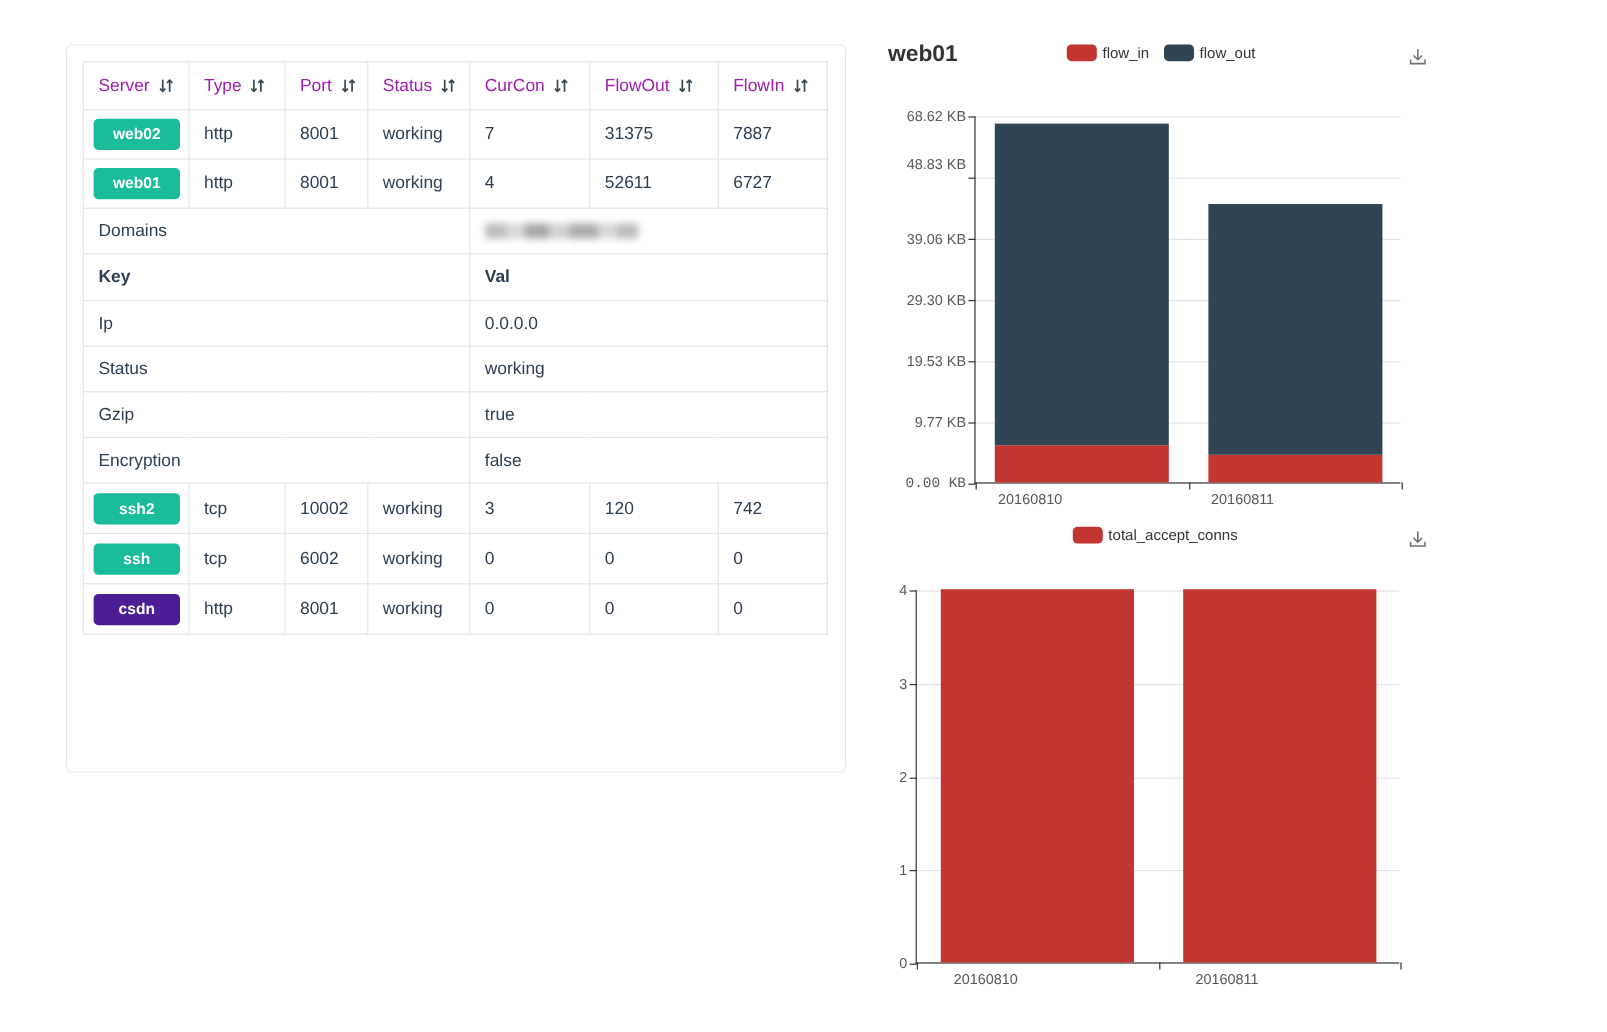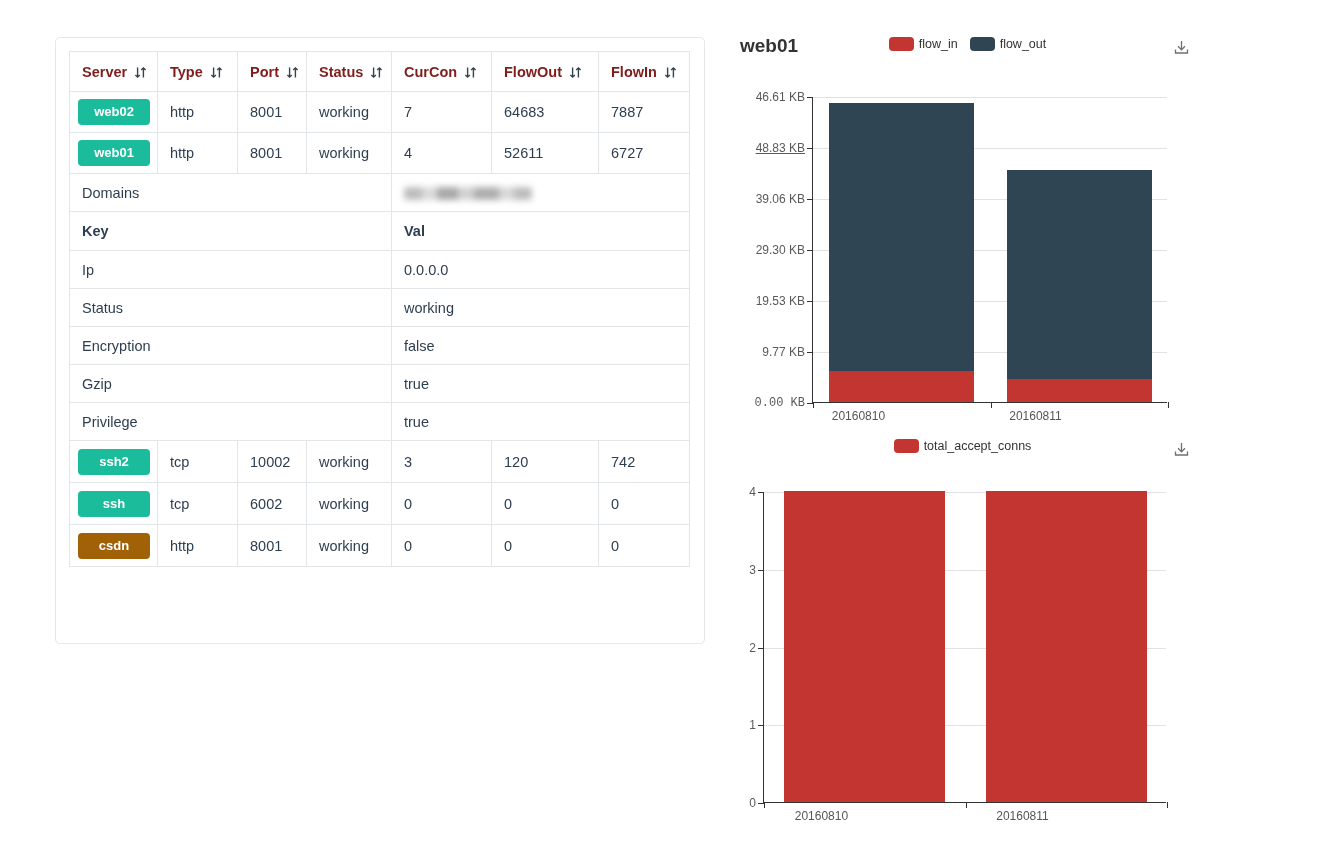--- a/index.html
+++ b/index.html
@@ -16,21 +16,21 @@
   }
   table.server-table {
     position:absolute; left:13px; top:13px; width:620px;
     border-collapse:collapse; table-layout:fixed;
   }
   .server-table th, .server-table td {
     border:1px solid #e3e6e8; padding:0 4px 0 12px;
     font-size:14.5px; color:#2d3e50; text-align:left; vertical-align:middle;
     white-space:nowrap; overflow:hidden;
   }
-  .server-table th { color:#7f1d1d; font-weight:bold; }
+  .server-table th { color:#a21caf; font-weight:normal; }
   .th-label { margin-right:7px; }
   .sort-icon svg { vertical-align:-2px; }
   td.badge-cell { padding-left:8px; }
   .badge {
     display:inline-block; min-width:72px; height:26px; line-height:26px;
     text-align:center; color:#fff; font-size:13px; font-weight:bold;
     border-radius:4px; cursor:pointer;
   }
   td.kv-key { font-weight:bold; }
   .redacted {
@@ -145,21 +145,21 @@
               </svg></span></th>
         </tr>
       </thead>
     <tbody id="tbody">
         <tr style="height: 41px;">
           <td class="badge-cell"><span class="badge" style="background: rgb(26, 188, 156);">web02</span></td>
           <td>http</td>
           <td>8001</td>
           <td>working</td>
           <td>7</td>
-          <td>64683</td>
+          <td>31375</td>
           <td>7887</td>
         </tr>
         <tr style="height: 41px;">
           <td class="badge-cell"><span class="badge" style="background: rgb(26, 188, 156);">web01</span></td>
           <td>http</td>
           <td>8001</td>
           <td>working</td>
           <td>4</td>
           <td>52611</td>
           <td>6727</td>
@@ -174,51 +174,47 @@
         </tr>
         <tr style="height: 38px;">
           <td colspan="4">Ip</td>
           <td colspan="3">0.0.0.0</td>
         </tr>
         <tr style="height: 38px;">
           <td colspan="4">Status</td>
           <td colspan="3">working</td>
         </tr>
         <tr style="height: 38px;">
+          <td colspan="4">Gzip</td>
+          <td colspan="3">true</td>
+        </tr>
+        <tr style="height: 38px;">
           <td colspan="4">Encryption</td>
           <td colspan="3">false</td>
-        </tr>
-        <tr style="height: 38px;">
-          <td colspan="4">Gzip</td>
-          <td colspan="3">true</td>
-        </tr>
-        <tr style="height: 38px;">
-          <td colspan="4">Privilege</td>
-          <td colspan="3">true</td>
         </tr>
         <tr style="height: 42px;">
           <td class="badge-cell"><span class="badge" style="background: rgb(26, 188, 156);">ssh2</span></td>
           <td>tcp</td>
           <td>10002</td>
           <td>working</td>
           <td>3</td>
           <td>120</td>
           <td>742</td>
         </tr>
         <tr style="height: 42px; margin-top: 16px;">
           <td class="badge-cell"><span class="badge" style="background: rgb(26, 188, 156);">ssh</span></td>
           <td>tcp</td>
           <td>6002</td>
           <td>working</td>
           <td>0</td>
           <td>0</td>
           <td>0</td>
         </tr>
         <tr style="height: 42px;">
-          <td class="badge-cell"><span class="badge" style="background: #a16207;">csdn</span></td>
+          <td class="badge-cell"><span class="badge" style="background: #4c1d95;">csdn</span></td>
           <td>http</td>
           <td>8001</td>
           <td>working</td>
           <td>0</td>
           <td>0</td>
           <td>0</td>
         </tr>
       </tbody>
   </table>
 </div>
@@ -240,24 +236,24 @@
       <g stroke="#6f6f6f" stroke-width="1.3" fill="none">
         <path d="M9.5 2 V10.5"></path>
         <path d="M6 7.3 L9.5 10.8 L13 7.3"></path>
         <path d="M3.5 10.5 V14 H15.5 V10.5"></path>
       </g>
     </svg>
   </div>
   <div class="plot" id="plot1">
       <div class="gridline" style="top: 0px;"></div>
       <div class="ytick-mark" style="top: 0px;"></div>
-      <div class="ytick-label" style="top: 0px;">46.61 KB</div>
+      <div class="ytick-label" style="top: 0px;">68.62 KB</div>
       <div class="gridline" style="top: 51px;"></div>
       <div class="ytick-mark" style="top: 51px;"></div>
-      <div class="ytick-label" style="top: 51px; text-decoration: underline;">48.83 KB</div>
+      <div class="ytick-label" style="top: 40px;">48.83 KB</div>
       <div class="gridline" style="top: 102px;"></div>
       <div class="ytick-mark" style="top: 102px;"></div>
       <div class="ytick-label" style="top: 102px;">39.06 KB</div>
       <div class="gridline" style="top: 153px;"></div>
       <div class="ytick-mark" style="top: 153px;"></div>
       <div class="ytick-label" style="top: 153px;">29.30 KB</div>
       <div class="gridline" style="top: 204px;"></div>
       <div class="ytick-mark" style="top: 204px;"></div>
       <div class="ytick-label" style="top: 204px;">19.53 KB</div>
       <div class="gridline" style="top: 255px;"></div>

